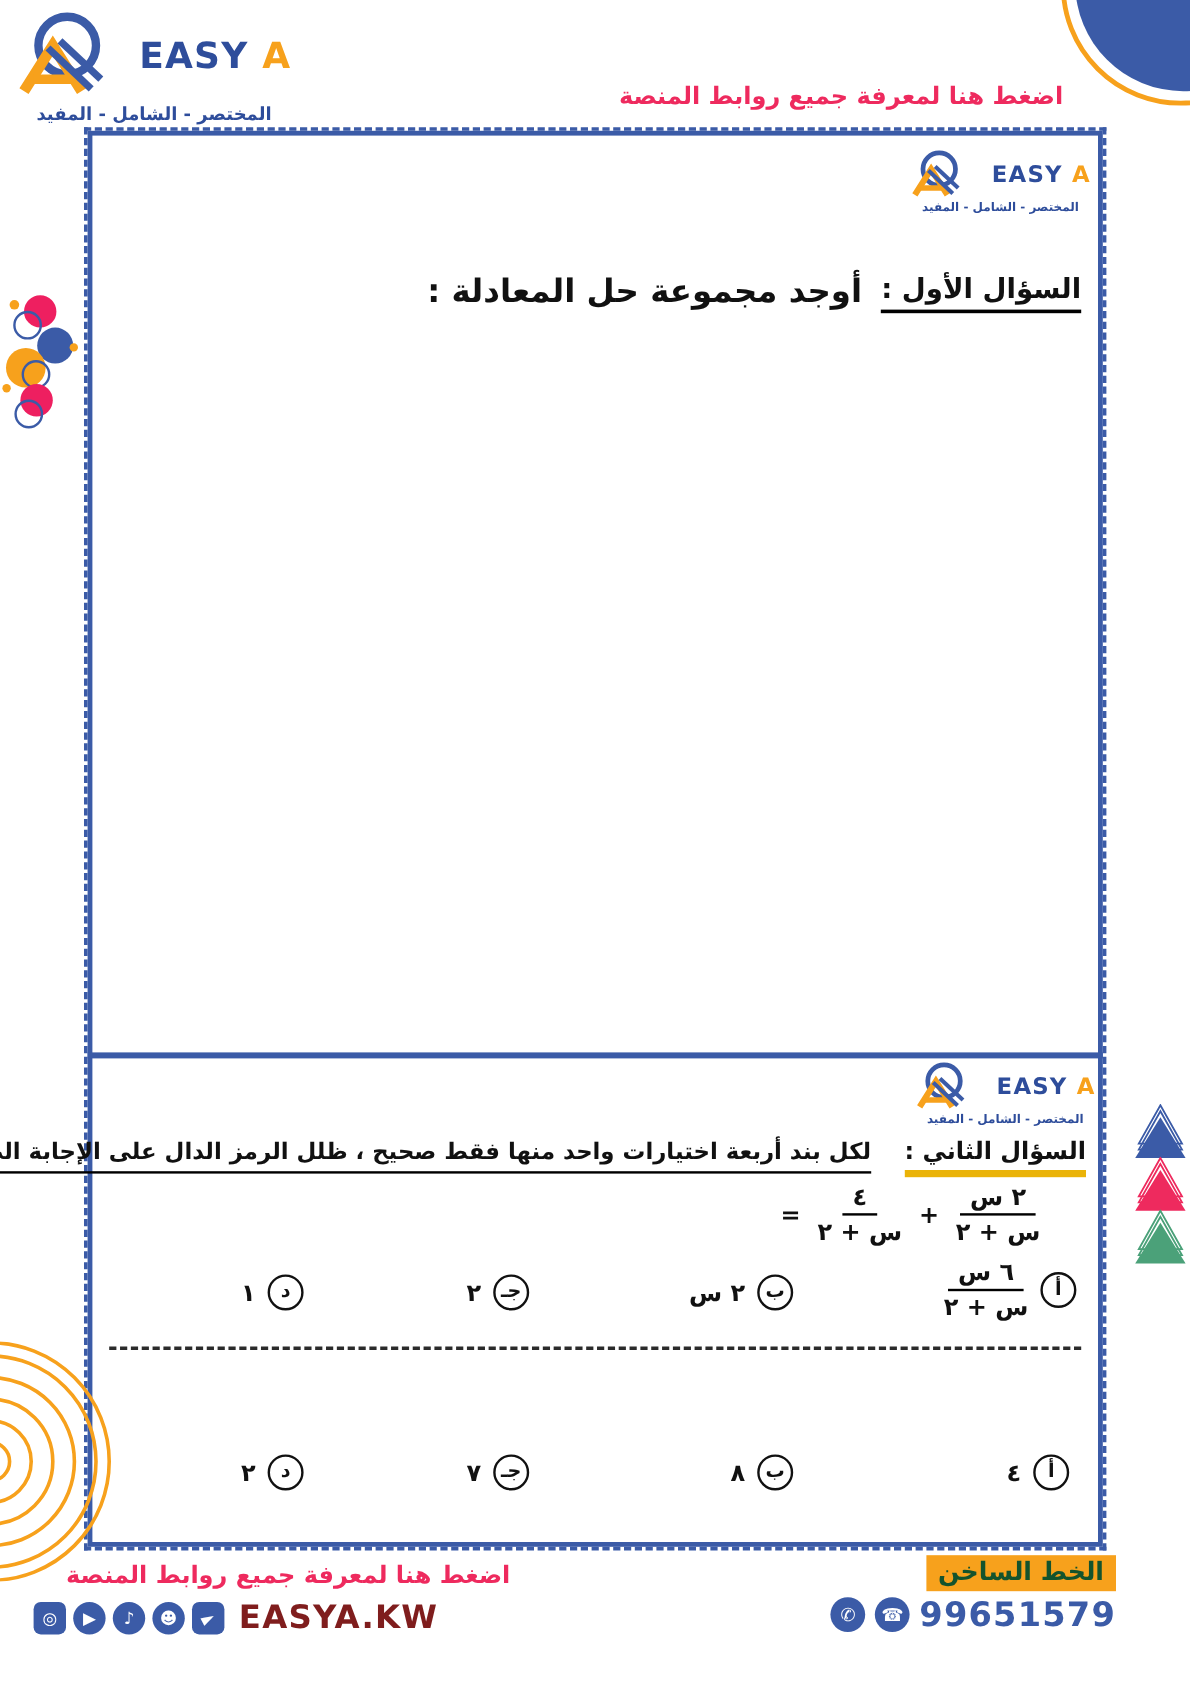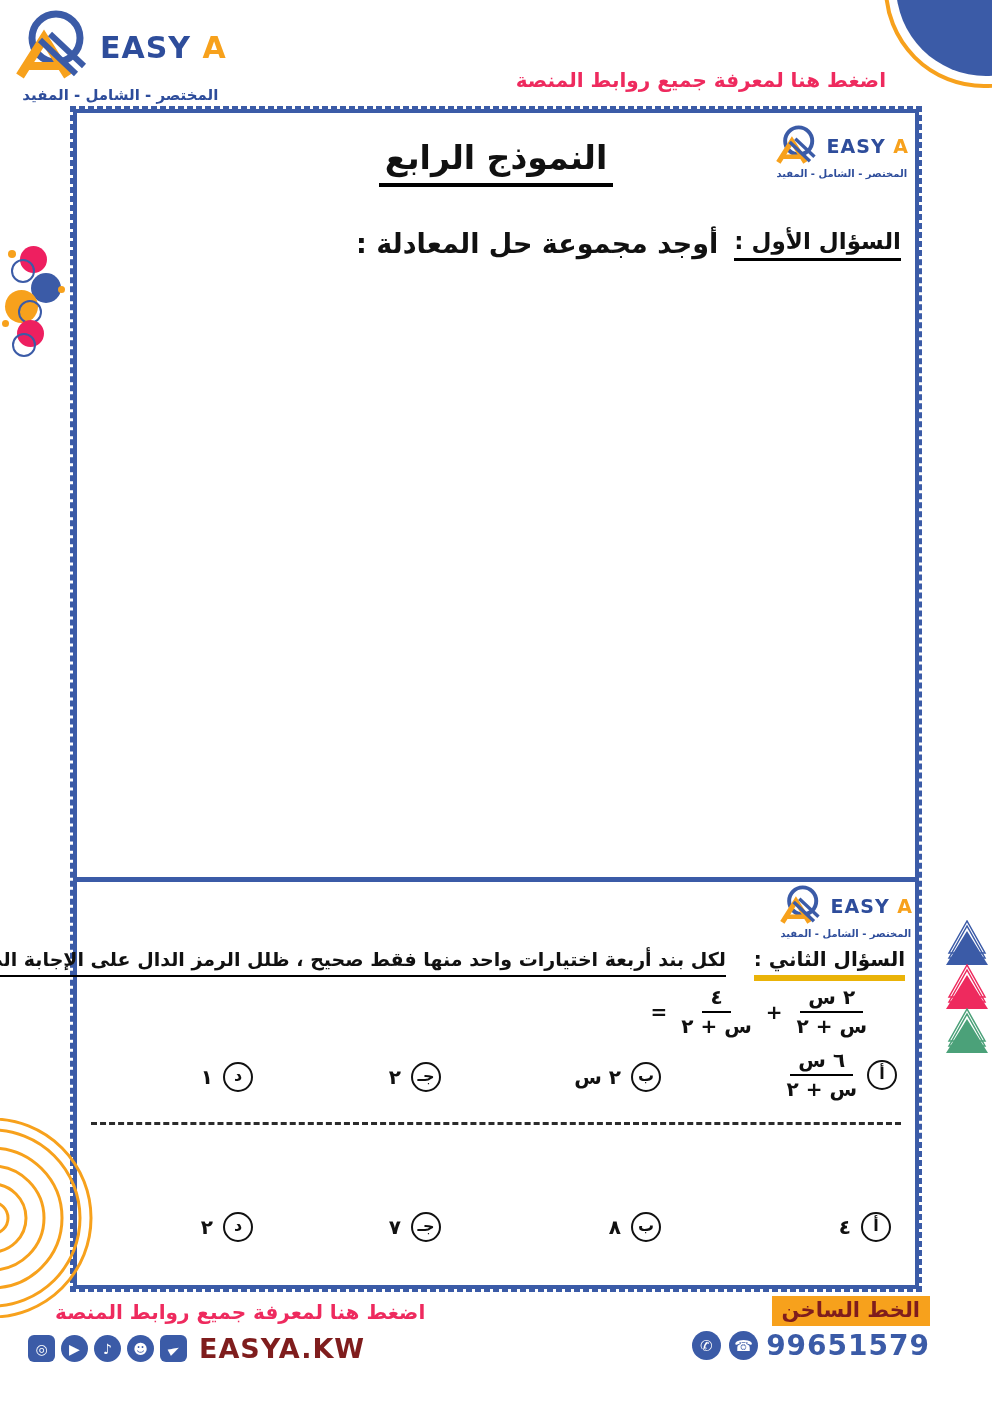--- a/index.html
+++ b/index.html
@@ -3,21 +3,21 @@
 <meta charset="utf-8">
 <style>
   * { box-sizing: border-box; margin: 0; padding: 0; }
   html,body { width: 992px; height: 1403px; }
   body {
     position: relative; overflow: hidden; background: #ffffff;
     font-family: "DejaVu Sans", sans-serif; color: #111;
   }
   
   .logo { position: absolute; }
-  .logo-row { display: flex; align-items: center; gap: 8px; }
+  .logo-row { display: flex; align-items: center; gap: 24px; }
   .logo-text { font-weight: 800; letter-spacing: 1px; white-space: nowrap; }
   .logo-text .easy { color: #2e4d9b; }
   .logo-text .a { color: #f7a11c; }
   .logo-tagline { color: #2e4d9b; font-weight: 700; direction: rtl; text-align: center; white-space: nowrap; }
   .logo-main { left: 14px; top: 10px; }
   .logo-main .logo-text { font-size: 30px; }
   .logo-main .logo-tagline { font-size: 15px; margin-top: 2px; }
   .logo-small .logo-text { font-size: 19px; }
   .logo-small .logo-tagline { font-size: 10px; margin-top: 1px; }
   
@@ -76,21 +76,21 @@
   .waves { position: absolute; left: -112px; top: 1118px; }
   
   .social-row { position: absolute; left: 28px; top: 1333px; display: flex; align-items: center; gap: 6px; }
   .icon-badge { width: 27px; height: 27px; background: #3b5ba7; color: #fff;
     display: flex; align-items: center; justify-content: center;
     font-size: 14px; font-weight: 700; border-radius: 50%; cursor: pointer; }
   .icon-badge.square { border-radius: 6px; }
   .icon-badge.tilt span { display: inline-block; transform: rotate(-28deg); }
   .handle { font-size: 27px; font-weight: 800; color: #7f1d1d; letter-spacing: 1px; margin-left: 6px; }
   .hotline-label { position: absolute; right: 62px; top: 1296px; background: #f7a11c;
-    color: #7f1d1d; font-weight: 800; font-size: 21px; padding: 2px 10px 4px; direction: rtl; }
+    color: #14532d; font-weight: 800; font-size: 21px; padding: 2px 10px 4px; direction: rtl; }
   .hotline-row { position: absolute; right: 62px; top: 1329px; display: flex; align-items: center; gap: 8px; }
   .hotline-row .icon-badge { width: 29px; height: 29px; font-size: 15px; }
   .hotline-number { font-size: 28px; font-weight: 800; color: #3b5ba7; letter-spacing: 1px; }
 </style>
 </head>
 <body>
 
 <div class="deco-orange-ring"></div>
 <div class="deco-blue-circle"></div>
 
@@ -133,23 +133,20 @@
         <path d="M6 66 L30 28 L54 66" fill="none" stroke="#f7a11c" stroke-width="9"></path>
         <path d="M14 56 L46 56" stroke="#f7a11c" stroke-width="8"></path>
         <path d="M26 30 L62 64" stroke="#3b5ba7" stroke-width="6"></path>
         <path d="M36 24 L70 56" stroke="#3b5ba7" stroke-width="6"></path>
       </svg>
       <div class="logo-text"><span class="easy">EASY</span> <span class="a">A</span></div>
     </div>
     <div class="logo-tagline">المختصر - الشامل - المفيد</div>
   </div>
 
-  <div class="exam-title-wrap">
-    <span class="exam-title">النموذج الرابع</span>
-  </div>
 
   <div class="q1-row">
     <span class="q-label">السؤال الأول :</span>
     <span class="q1-body">
       <span>أوجد مجموعة حل المعادلة :</span>
     </span>
   </div>
 
   <div class="section-divider"></div>
 

